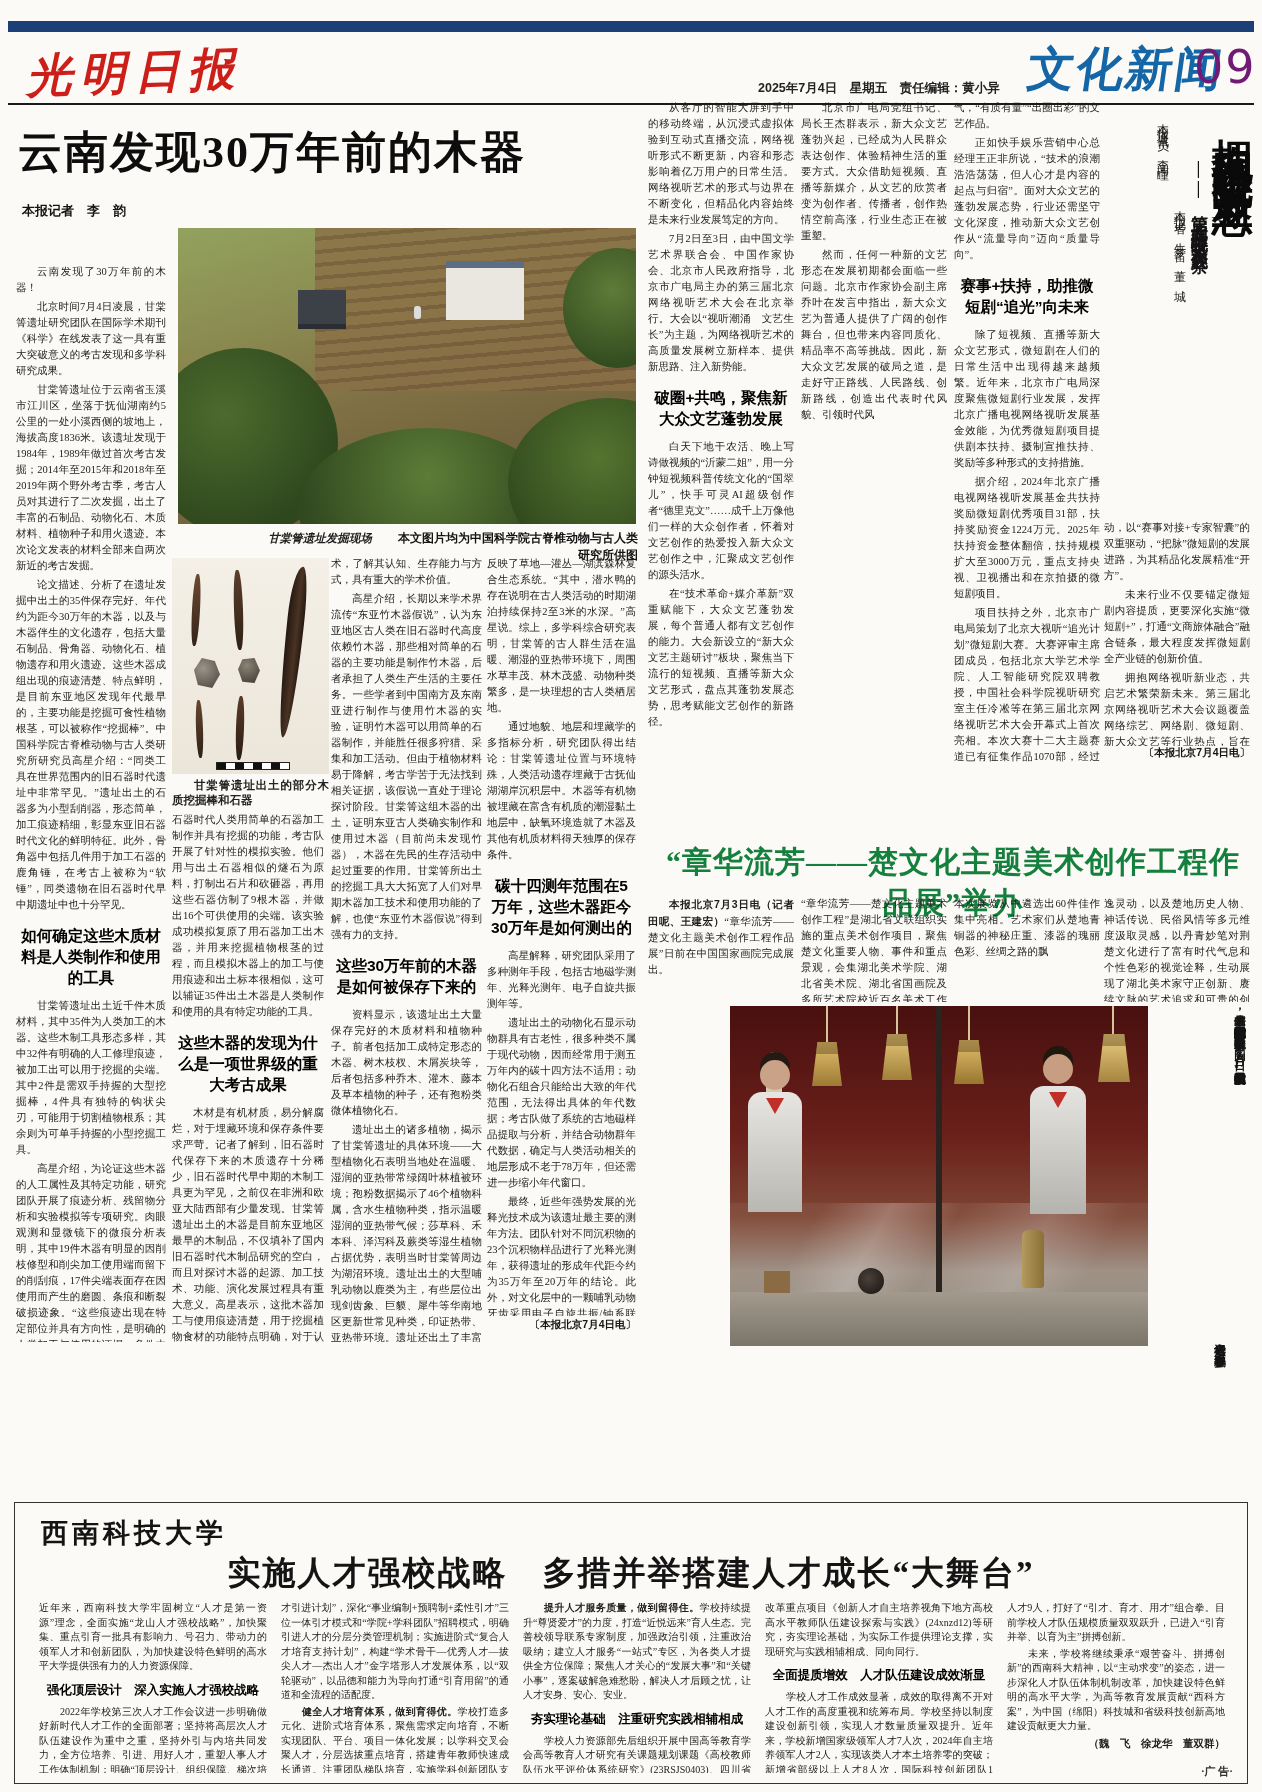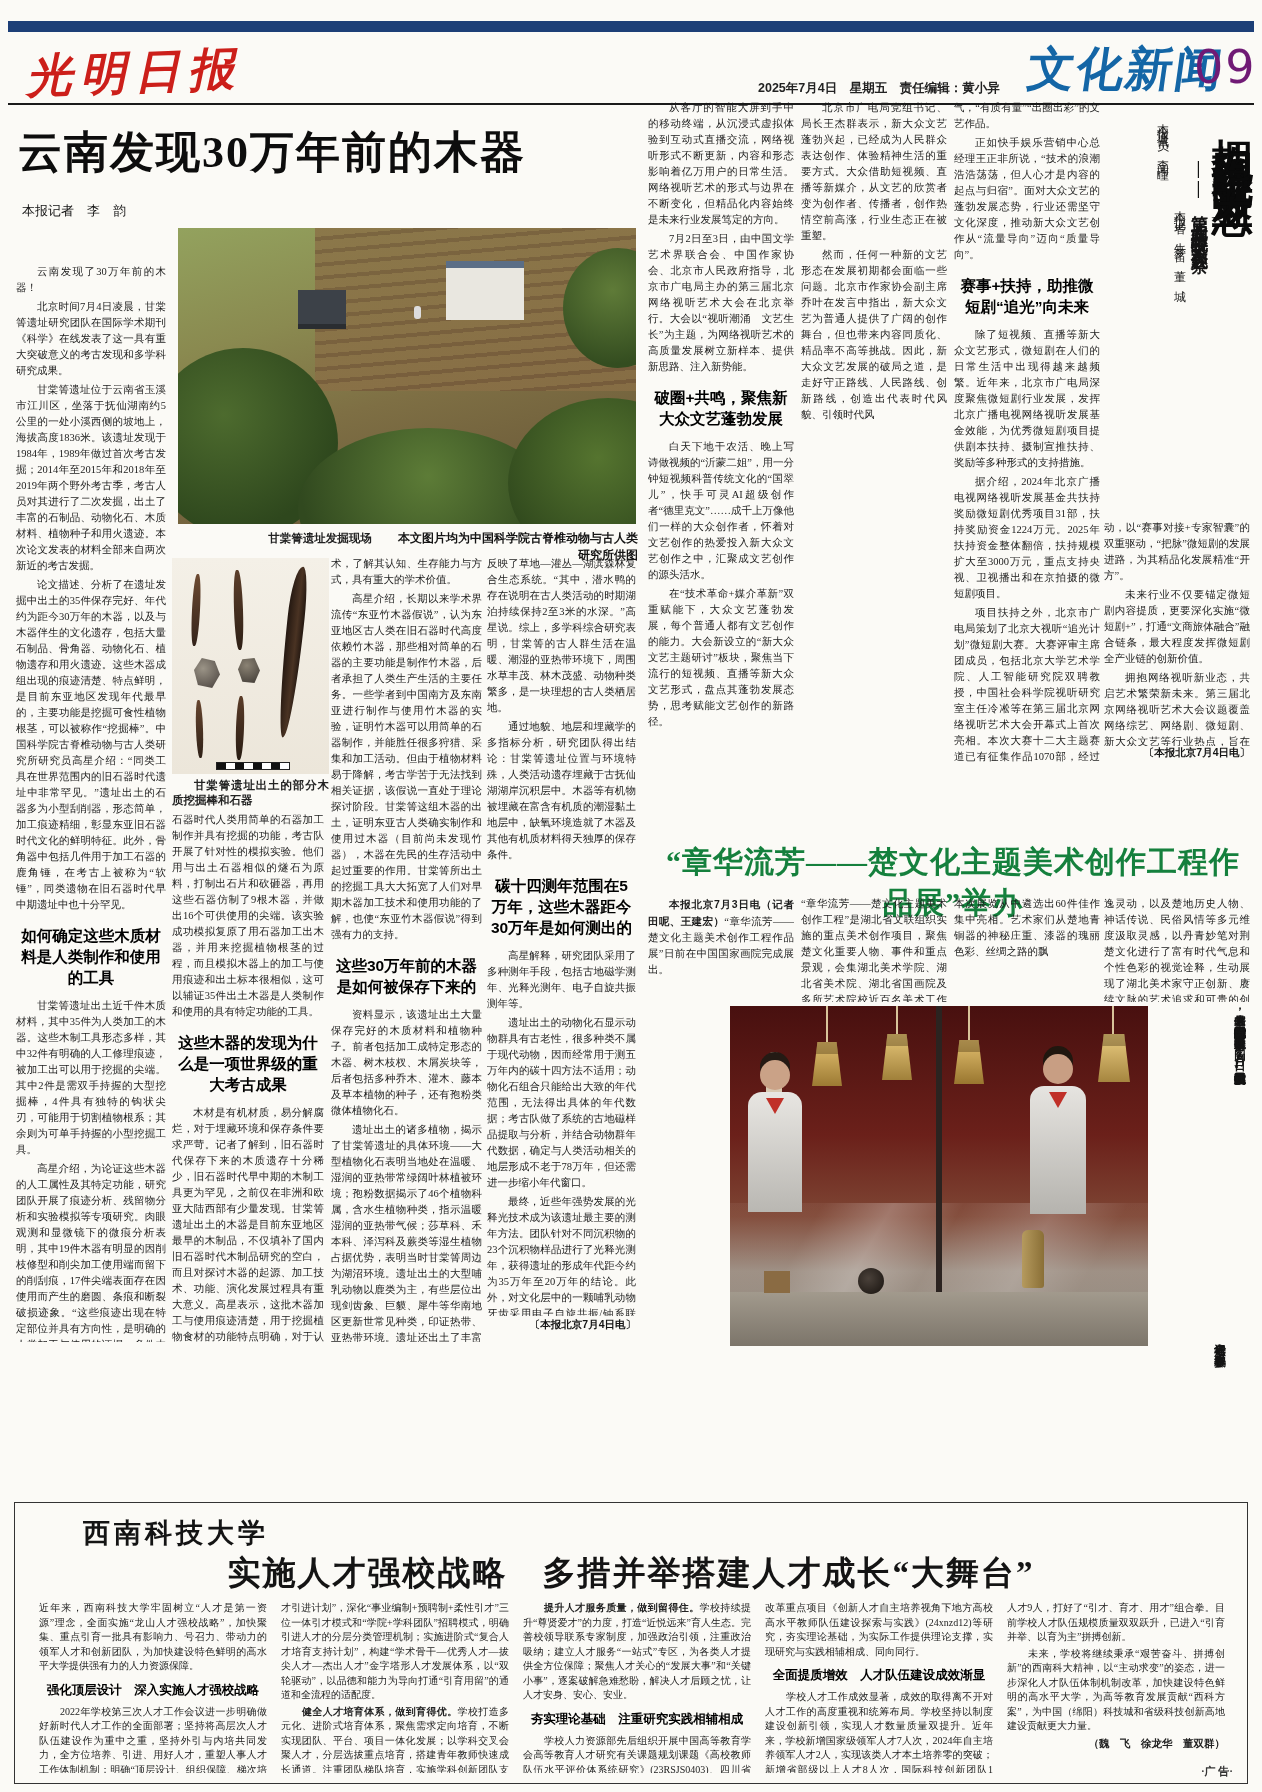--- a/index.html
+++ b/index.html
@@ -18,21 +18,21 @@
   
   .colbox{position:absolute;overflow:hidden;text-align:justify;font-size:10.5px;line-height:16px;color:#1c1c1c;}
   .para{margin:0 0 3px;}
   .para.indent{text-indent:21px;}
   .para b{font-family:"Liberation Sans","DejaVu Sans",sans-serif;}
   .subhead{font-weight:bold;font-size:15.5px;line-height:21px;text-align:center;margin:12px 2px 10px;
            font-family:"Liberation Sans","DejaVu Sans",sans-serif;color:#000;}
   .datemark{text-align:right;font-weight:bold;font-size:10.5px;
             font-family:"Liberation Sans","DejaVu Sans",sans-serif;}
   .headline1{font-size:44px;font-weight:bold;letter-spacing:2px;color:#0d0d0d;line-height:1.15;}
-  .byline{font-size:13px;font-weight:normal;}
+  .byline{font-size:13px;font-weight:bold;}
   .caption{font-size:11.5px;font-weight:bold;color:#222;}
   .credit{font-family:"Liberation Sans","DejaVu Sans",sans-serif;font-size:12px;font-weight:bold;}
   .vert{writing-mode:vertical-rl;}
   .vtitle{font-size:41px;font-weight:bold;letter-spacing:7px;color:#0a0a0a;line-height:1.05;}
   .vsub{font-size:17px;font-weight:bold;margin-top:55px;letter-spacing:3px;}
   .vby{font-size:12px;margin-top:95px;letter-spacing:4px;}
   .headline2{font-size:30px;font-weight:bold;letter-spacing:1px;text-align:center;color:#15803d;}
   
   .ph{position:absolute;overflow:hidden;}
   .blob{position:absolute;border-radius:50%;}
@@ -64,21 +64,21 @@
     <div class="ph" style="left:178px;top:228px;width:458px;height:296px;background:linear-gradient(165deg,#93a25e 0%,#8a8a50 30%,#7e6f44 55%,#6f5e3b 80%,#5c5a38 100%);">
       <div class="abs" style="left:30%;top:0;width:70%;height:55%;background:repeating-linear-gradient(175deg,#8a6f46 0 9px,#76593a 9px 13px);opacity:.8;"></div>
       <div class="blob" style="left:-30px;top:120px;width:190px;height:190px;background:radial-gradient(circle at 40% 35%,#4d6b2e,#2e471d 70%);"></div>
       <div class="blob" style="left:120px;top:200px;width:260px;height:160px;background:radial-gradient(circle at 50% 30%,#5d7c37,#31491f 75%);"></div>
       <div class="blob" style="left:330px;top:170px;width:200px;height:170px;background:radial-gradient(circle at 45% 35%,#55742f,#2c441b 75%);"></div>
       <div class="blob" style="left:385px;top:20px;width:110px;height:120px;background:radial-gradient(circle at 45% 35%,#5f7b38,#344d20 75%);"></div>
       <div class="abs" style="left:120px;top:62px;width:48px;height:34px;background:#3c4148;border-bottom:5px solid #2a2d31;"></div>
       <div class="abs" style="left:268px;top:40px;width:78px;height:52px;background:#e9e7e0;box-shadow:0 -7px 0 #5b6e86;"></div>
       <div class="abs" style="left:236px;top:78px;width:7px;height:13px;background:#ddd;border-radius:3px;"></div>
     </div>
-    <div class="abs caption" style="left:200px;top:531px;width:240px;text-align:center;">甘棠箐遗址发掘现场</div>
+    <div class="abs caption" style="left:200px;top:531px;width:240px;text-align:center;font-style:italic;">甘棠箐遗址发掘现场</div>
     <div class="abs credit" style="left:388px;top:530px;width:250px;text-align:right;">本文图片均为中国科学院古脊椎动物与古人类研究所供图</div>
 
     <div class="ph" style="left:172px;top:558px;width:157px;height:216px;background:linear-gradient(#f4f0e7,#ece6da);">
       <div class="abs" style="left:20px;top:16px;width:8px;height:72px;background:linear-gradient(#6d4a31,#33231a);border-radius:45%/55%;transform:rotate(3deg);"></div>
       <div class="abs" style="left:62px;top:12px;width:9px;height:80px;background:linear-gradient(#5c3e2a,#2e2016);border-radius:45%/55%;transform:rotate(-2deg);"></div>
       <div class="abs" style="left:112px;top:8px;width:17px;height:172px;background:linear-gradient(90deg,#241811,#4a3323 60%,#241811);border-radius:60% 40% 55% 45%/30% 30% 70% 70%;transform:rotate(6deg);"></div>
       <div class="abs" style="left:22px;top:100px;width:26px;height:30px;background:radial-gradient(circle at 35% 35%,#9b9487,#57504a 80%);clip-path:polygon(30% 0,80% 10%,100% 55%,70% 100%,15% 90%,0 40%);"></div>
       <div class="abs" style="left:66px;top:100px;width:22px;height:25px;background:radial-gradient(circle at 40% 30%,#8b8374,#4c463f 80%);clip-path:polygon(20% 5%,75% 0,100% 50%,75% 100%,20% 95%,0 45%);"></div>
       <div class="abs" style="left:24px;top:142px;width:7px;height:58px;background:linear-gradient(#66452e,#2f2118);border-radius:45%/55%;transform:rotate(-2deg);"></div>
       <div class="abs" style="left:64px;top:138px;width:8px;height:64px;background:linear-gradient(#5a3c28,#281c13);border-radius:45%/55%;transform:rotate(2deg);"></div>
@@ -192,21 +192,21 @@
     <div class="abs" style="left:34px;top:78%;width:26px;height:22px;background:#8a6b43;"></div>
     <div class="abs" style="left:128px;top:77%;width:26px;height:26px;background:radial-gradient(circle at 40% 40%,#4a413a,#17120e);border-radius:50%;"></div>
     <div class="abs" style="left:292px;top:66%;width:22px;height:58px;background:linear-gradient(90deg,#b59a5e,#8a6f36);border-radius:6px 6px 3px 3px;"></div>
   </div>
   <div class="abs vert" style="left:1156px;top:1006px;width:94px;height:340px;font-size:11.5px;font-weight:bold;line-height:20px;">
     <div>暑假来临，位于江苏省淮安市盱眙县的大云山汉王陵博物馆推出汉代玉文化特展等展览，吸引学生前来参观。图为7月2日，学生在大云山汉王陵博物馆参观。</div>
     <div style="text-align:end;margin-left:6px;">新华社记者　季春鹏摄</div>
   </div>
 
   <div class="adbox" style="left:14px;top:1502px;width:1232px;height:280px;">
-    <div class="abs adschool" style="left:26px;top:12px;margin-left:42px;">西南科技大学</div>
+    <div class="abs adschool" style="left:26px;top:12px;">西南科技大学</div>
     <div class="abs adheadline" style="left:0;top:48px;width:1232px;">实施人才强校战略　多措并举搭建人才成长“大舞台”</div>
     <div class="adcol" style="left:24px;top:98px;width:228px;height:172px;">
         <p class="para">近年来，西南科技大学牢固树立“人才是第一资源”理念，全面实施“龙山人才强校战略”，加快聚集、重点引育一批具有影响力、号召力、带动力的领军人才和创新团队，为加快建设特色鲜明的高水平大学提供强有力的人力资源保障。</p>
         <div class="subhead">强化顶层设计　深入实施人才强校战略</div>
         <p class="para indent">2022年学校第三次人才工作会议进一步明确做好新时代人才工作的全面部署；坚持将高层次人才队伍建设作为重中之重，坚持外引与内培共同发力，全方位培养、引进、用好人才，重塑人事人才工作体制机制；明确“顶层设计、组织保障、梯次培养”等“三大方向”，重构人才引、育、用、留的“1+N”全链条制度框架，为人才队伍建设凝心聚力。</p>
       </div>
     <div class="adcol" style="left:266px;top:98px;width:228px;height:172px;">
         <p class="para">才引进计划”，深化“事业编制+预聘制+柔性引才”三位一体引才模式和“学院+学科团队”招聘模式，明确引进人才的分层分类管理机制；实施进阶式“复合人才培育支持计划”，构建“学术骨干—优秀人才—拔尖人才—杰出人才”金字塔形人才发展体系，以“双轮驱动”，以品德和能力为导向打通“引育用留”的通道和全流程的适配度。</p>
         <p class="para indent"><b>健全人才培育体系，做到育得优。</b>学校打造多元化、进阶式培育体系，聚焦需求定向培育，不断实现团队、平台、项目一体化发展；以学科交叉会聚人才，分层选拔重点培育，搭建青年教师快速成长通道。注重团队梯队培育，实施学科创新团队支持计划，将团队作为争取人才的重要载体，激发团队创新活力，为团队成为人才的重要载体，强化高层次人才支撑引领作用，定制培养方案，优化考核评价机制，鼓励教师潜心向学、尊重教育教学规律，营造干事创业的良好氛围。</p>
       </div>

